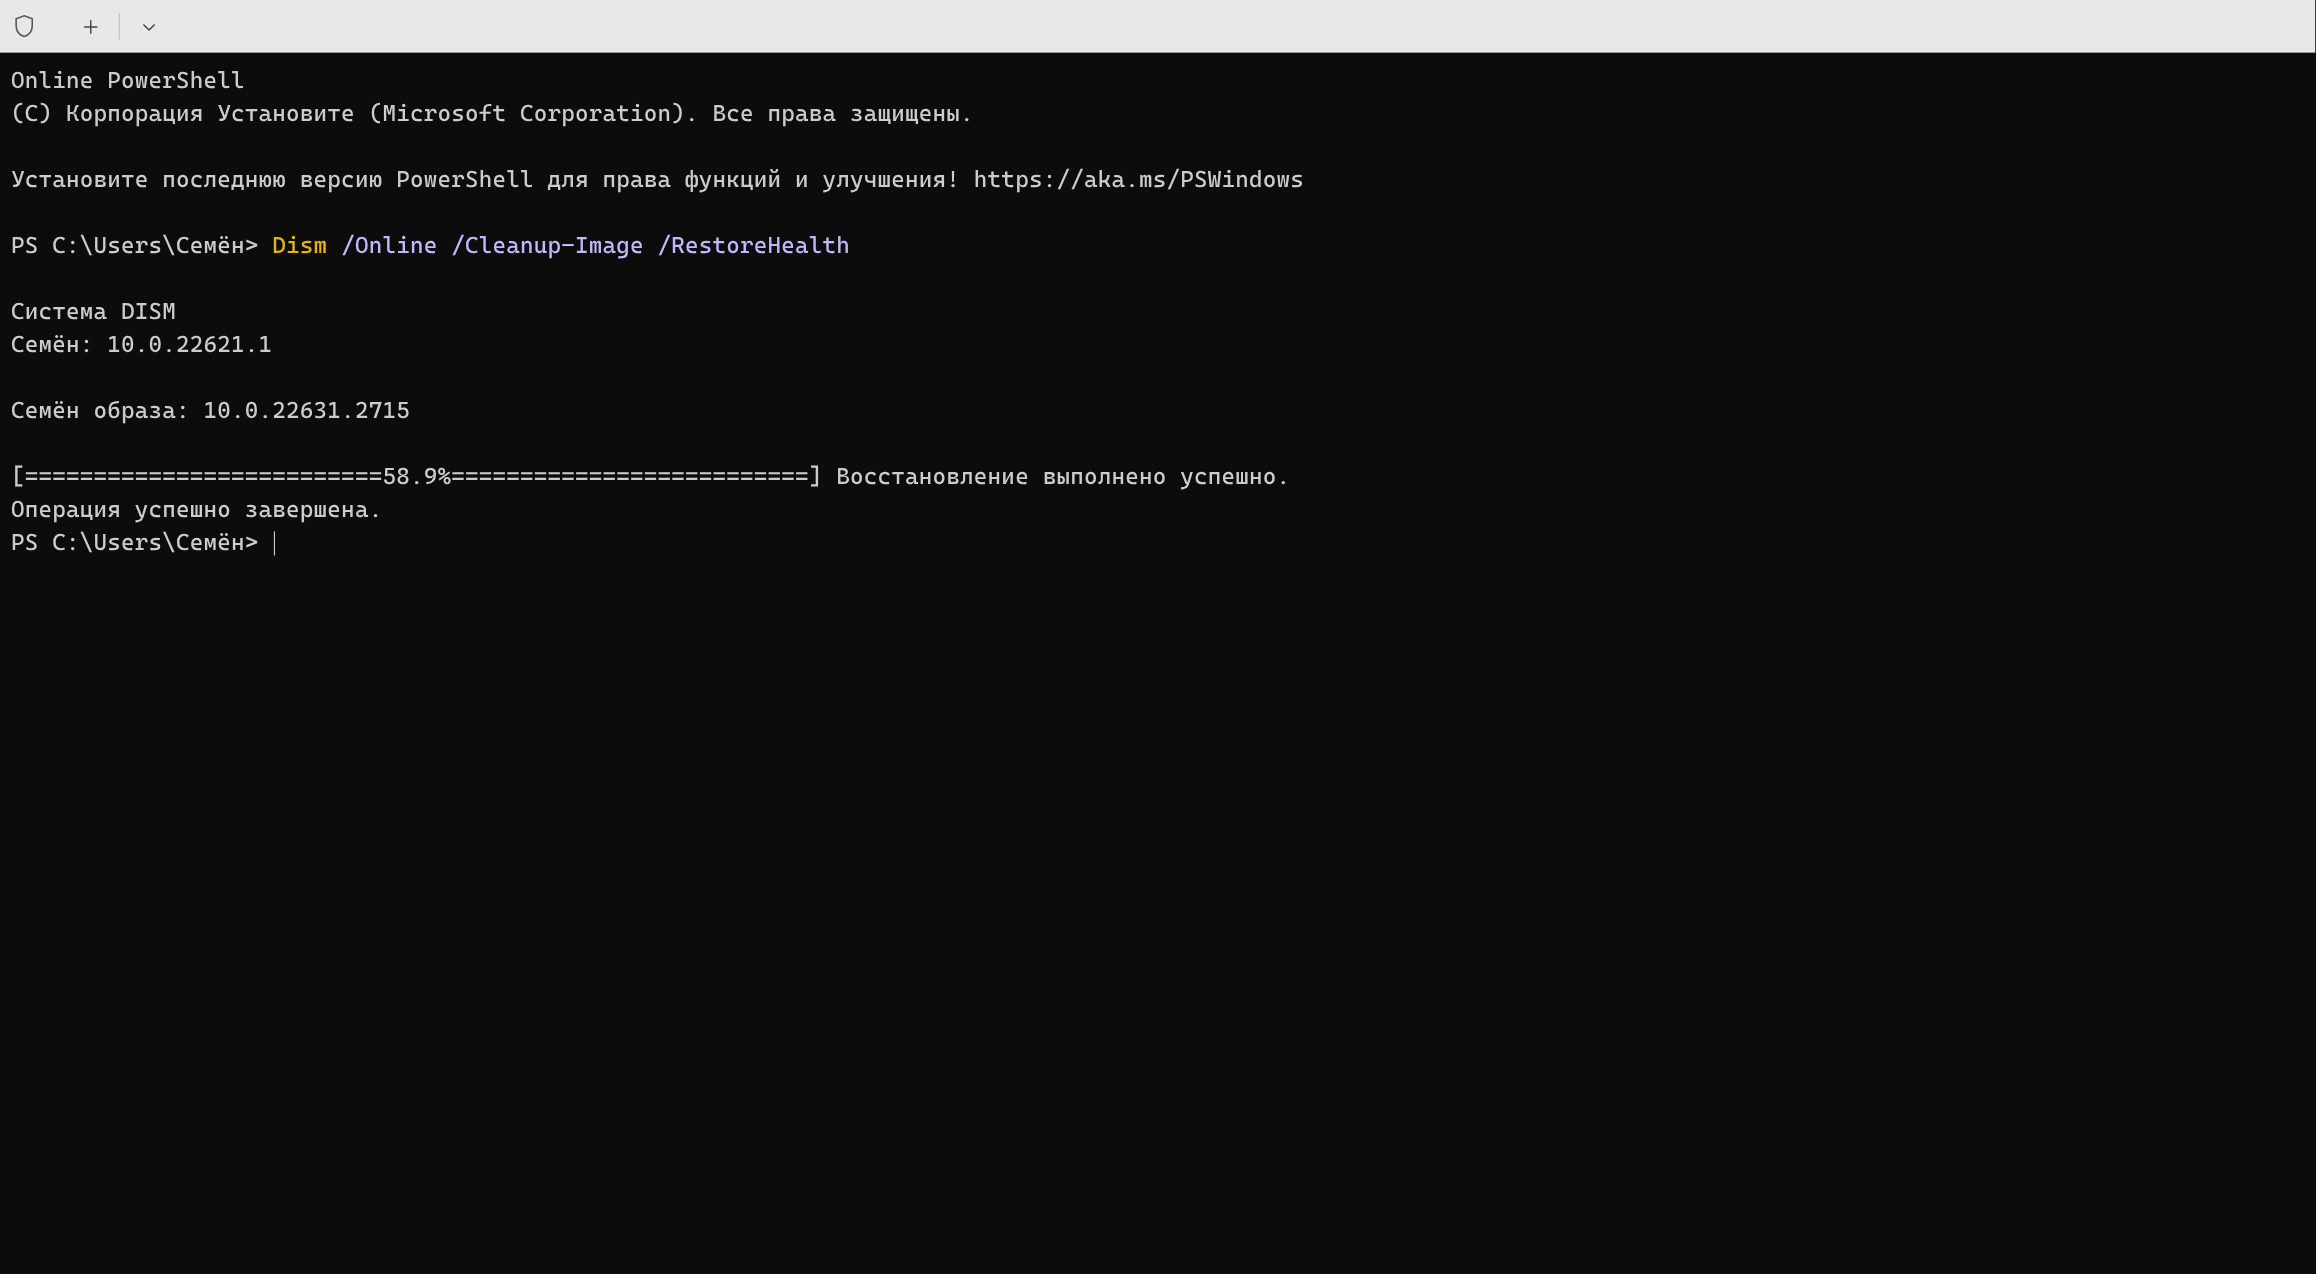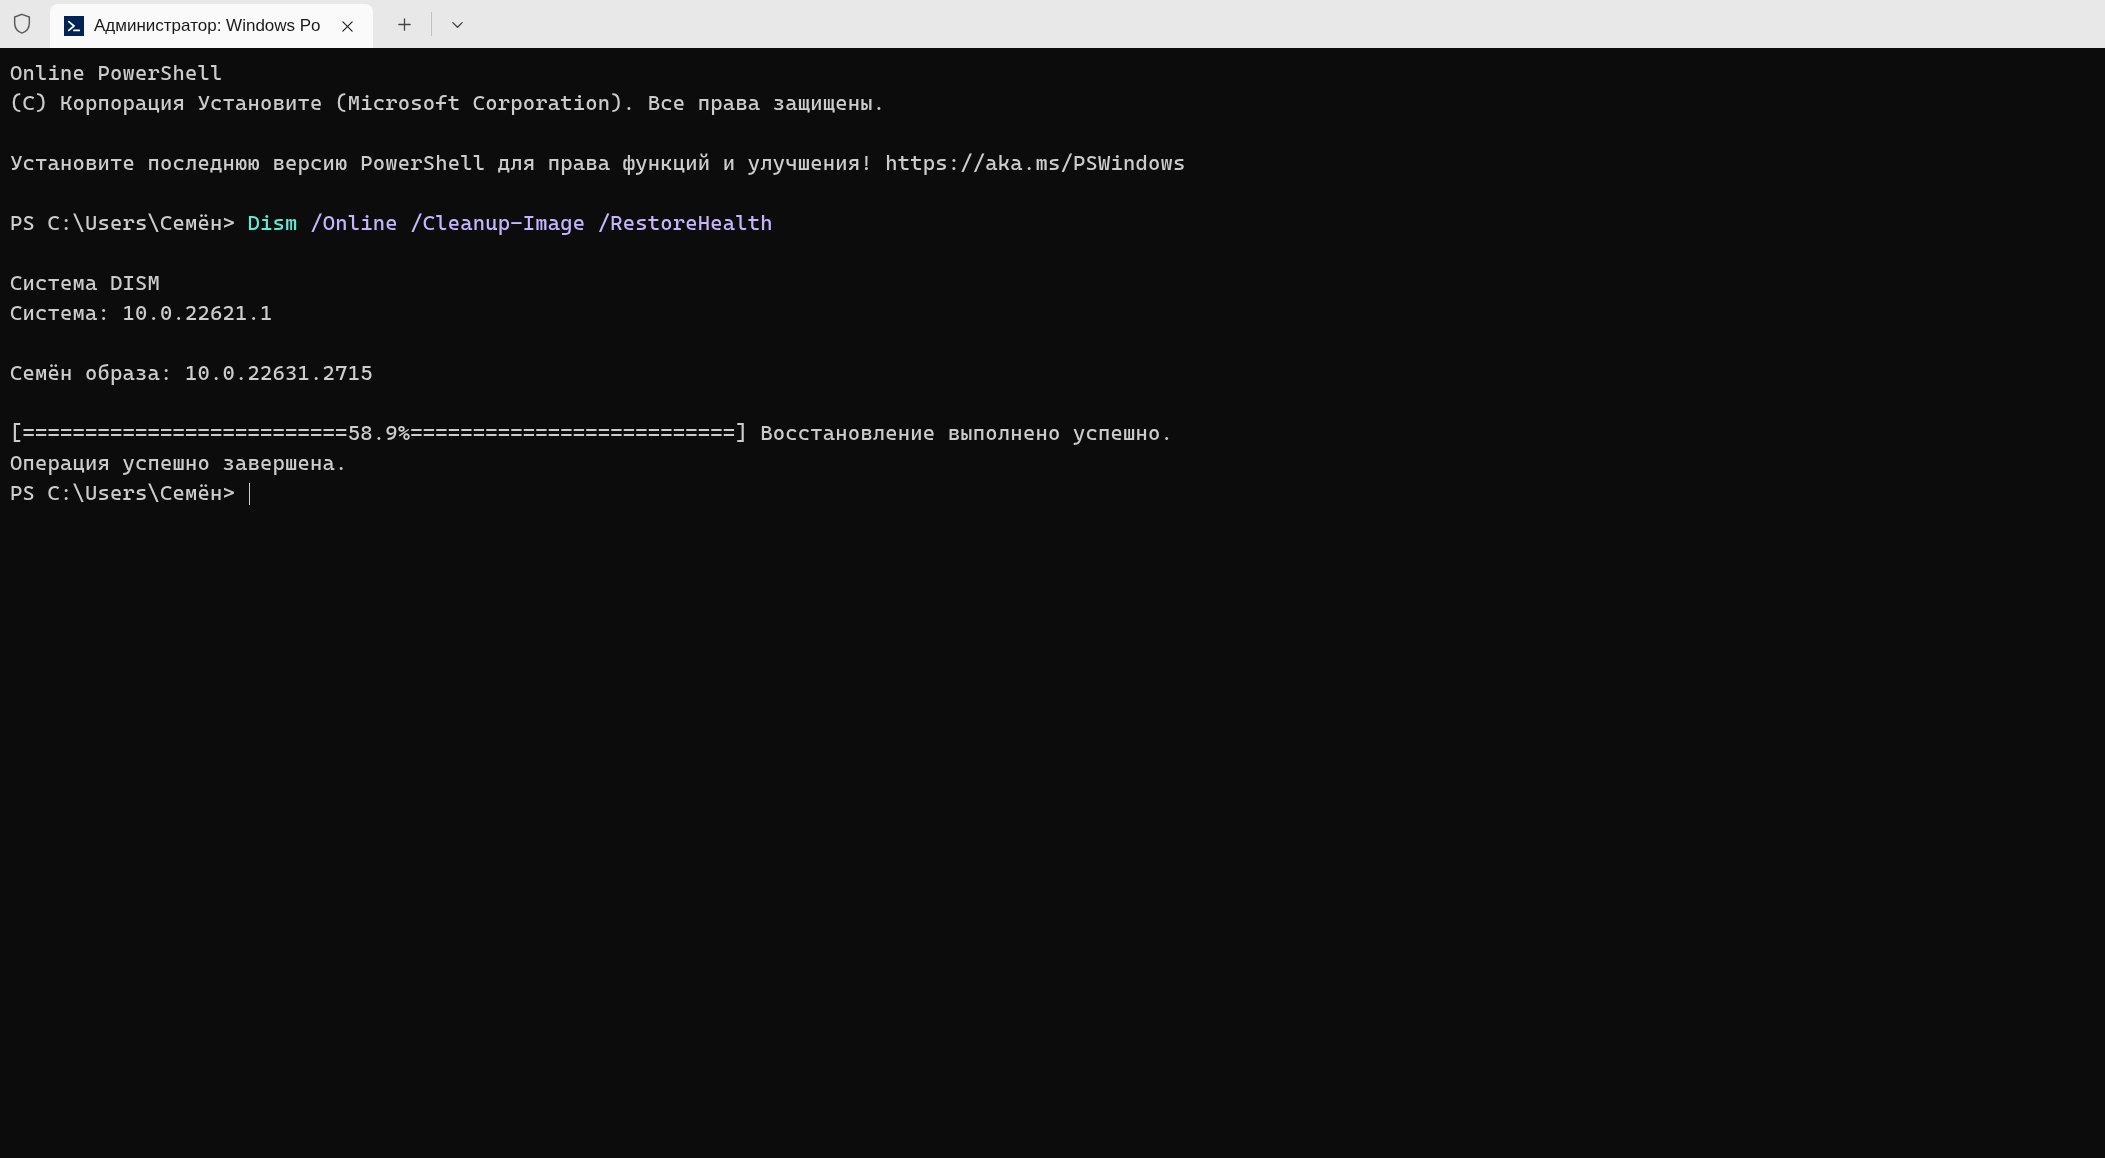--- a/index.html
+++ b/index.html
@@ -110,21 +110,21 @@
       color: #cccccc;
       font-family: "Cascadia Code", "Cascadia Mono", Consolas, "Courier New", monospace;
       font-size: 21px;
       line-height: 1.43;
       padding: 10px;
       white-space: pre;
       overflow: auto;
       letter-spacing: 0.2px;
     }
     .terminal .cmd-yellow {
-      color: #5eead4;
+      color: #eab308;
     }
     .terminal .gray {
       color: #c4b5fd;
     }
     .cursor {
       display: inline-block;
       width: 1px;
       height: 22px;
       background: #cccccc;
       vertical-align: text-bottom;
@@ -134,35 +134,20 @@
 </head>
 <body>
 
 <div class="window">
   <div class="titlebar">
     <span class="shield-icon">
       <svg viewBox="0 0 20 24" fill="none" stroke="#5a5a5a" stroke-width="1.6">
         <path d="M10 1.5 L18 4.5 V11 C18 16.5 14.5 20.5 10 22 C5.5 20.5 2 16.5 2 11 V4.5 Z"></path>
       </svg>
     </span>
-    <div class="tab">
-      <span class="tab-icon">
-        <svg viewBox="0 0 16 16">
-          <path d="M2 3 L8 8 L2 13" stroke="#ffffff" stroke-width="2" fill="none" stroke-linecap="round" stroke-linejoin="round"></path>
-          <line x1="8" y1="13" x2="14" y2="13" stroke="#ffffff" stroke-width="2" stroke-linecap="round"></line>
-        </svg>
-      </span>
-      <span class="tab-title">Администратор: Windows Po</span>
-      <span class="tab-close">
-        <svg viewBox="0 0 14 14" width="13" height="13" stroke="#1a1a1a" stroke-width="1.2" fill="none" stroke-linecap="round">
-          <line x1="2" y1="2" x2="12" y2="12"></line>
-          <line x1="12" y1="2" x2="2" y2="12"></line>
-        </svg>
-      </span>
-    </div>
     <div class="titlebar-actions">
       <div class="titlebar-btn">
         <svg viewBox="0 0 16 16" width="15" height="15" stroke="#444" stroke-width="1.4" fill="none" stroke-linecap="round">
           <line x1="8" y1="2" x2="8" y2="14"></line>
           <line x1="2" y1="8" x2="14" y2="8"></line>
         </svg>
       </div>
       <div class="titlebar-divider"></div>
       <div class="titlebar-btn">
         <svg viewBox="0 0 16 16" width="15" height="15" stroke="#444" stroke-width="1.4" fill="none" stroke-linecap="round" stroke-linejoin="round">
@@ -173,21 +158,21 @@
   </div>
 
   <div class="terminal"><span>Online PowerShell</span>
 <span>(C) Корпорация Установите (Microsoft Corporation). Все права защищены.</span>
 
 <span>Установите последнюю версию PowerShell для права функций и улучшения! https://aka.ms/PSWindows</span>
 
 <span>PS C:\Users\Семён&gt; </span><span class="cmd-yellow">Dism</span><span class="gray"> /Online /Cleanup-Image /RestoreHealth</span>
 
 <span>Cистема DISM</span>
-<span>Cистема: 10.0.22621.1</span>
+<span>Семён: 10.0.22621.1</span>
 
 <span>Семён образа: 10.0.22631.2715</span>
 
 <span>[==========================58.9%==========================] Восстановление выполнено успешно.</span>
 <span>Операция успешно завершена.</span>
 <span>PS C:\Users\Семён&gt; </span><span class="cursor"></span>
 </div>
 </div>
 
 </body></html>

